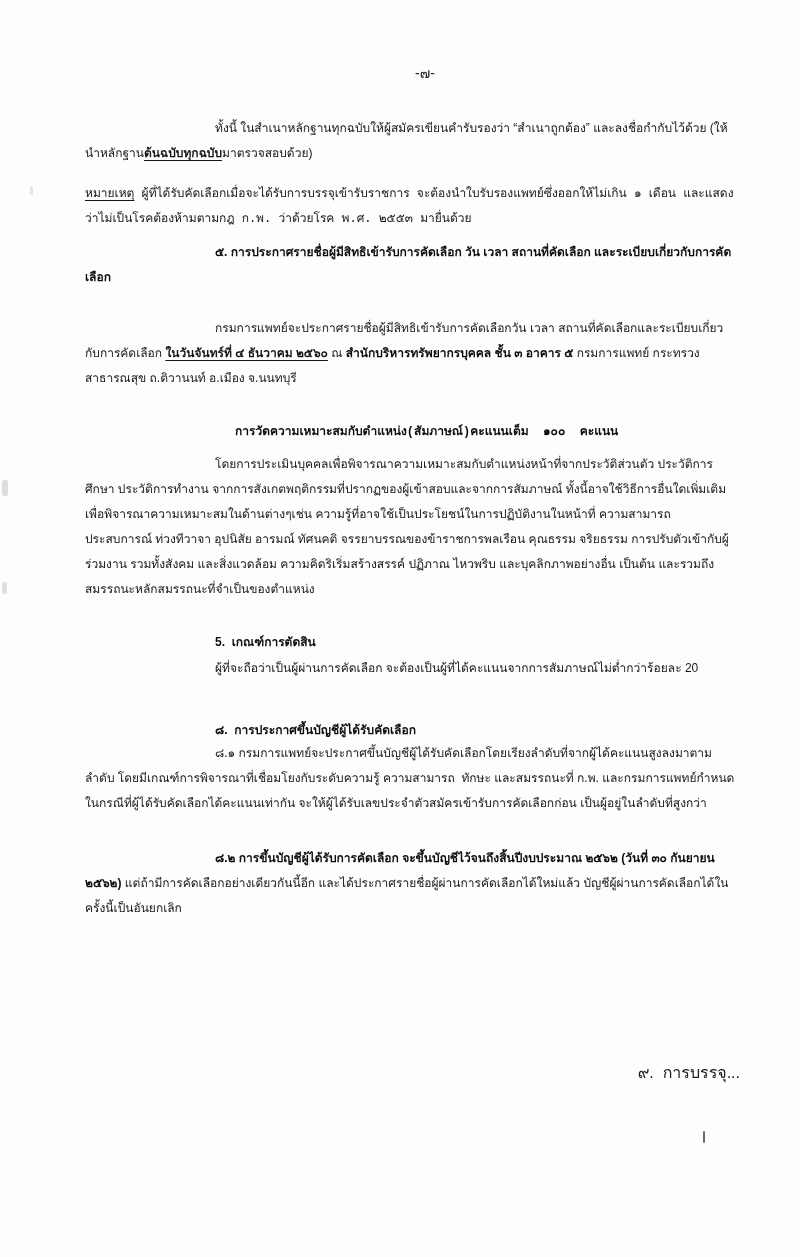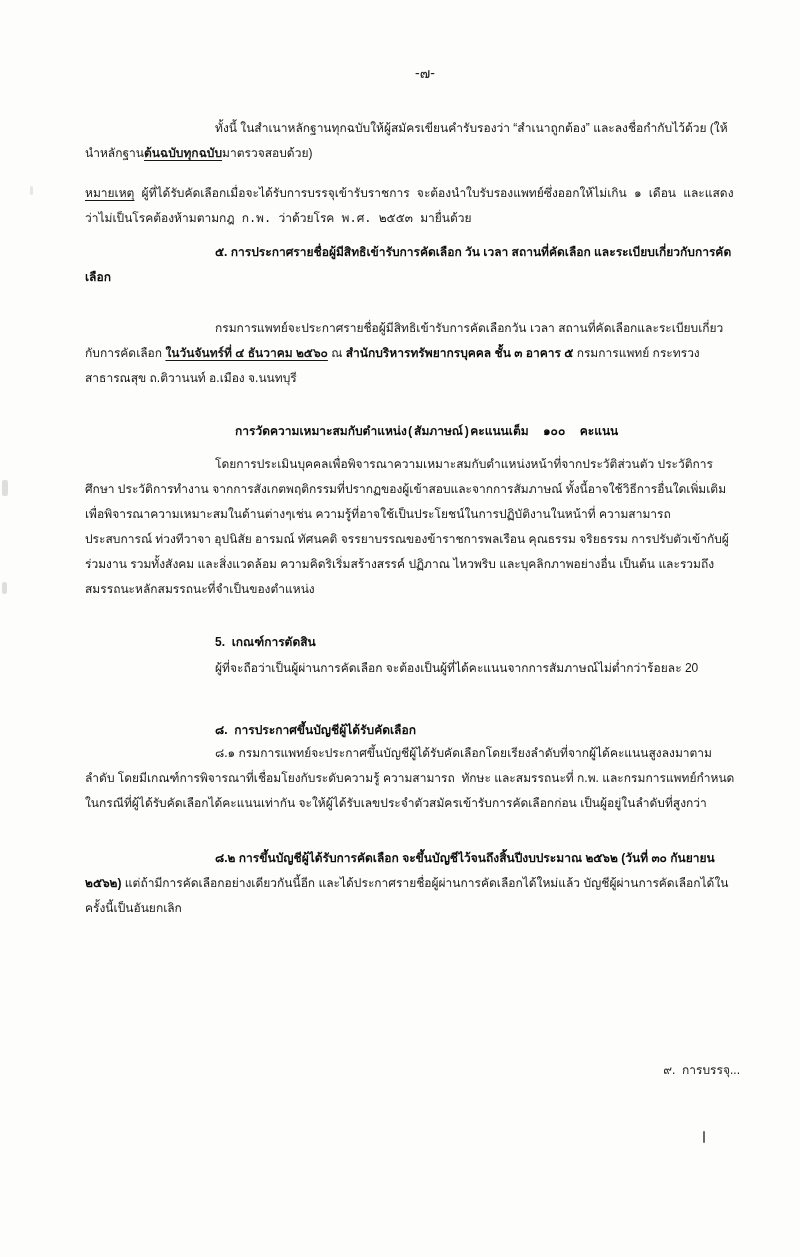--- a/index.html
+++ b/index.html
@@ -25,21 +25,21 @@
   b,.bold{font-weight:bold;color:#0d0d0d;}
   .bu{font-weight:bold;text-decoration:underline;text-underline-offset:3px;}
   .u{text-decoration:underline;text-underline-offset:3px;}
   .pagenum{
     position:absolute;top:62px;left:0;width:100%;
     text-align:center;padding-left:50px;box-sizing:border-box;
     font-size:14px;color:#222;
   }
   .catchword{
     position:absolute;top:1060px;right:60px;
-    font-size:12px;color:#1b1b1b;white-space:pre-wrap;
+    font-size:16px;color:#1b1b1b;white-space:pre-wrap;
   }
   .tick{
     position:absolute;top:1131px;left:703px;
     width:2px;height:12px;background:#6a6a6a;border-radius:1px;
   }
   .speck{position:absolute;background:#dedede;border-radius:2px;}
   .speck.s1{left:2px;top:480px;width:6px;height:16px;}
   .speck.s2{left:2px;top:582px;width:5px;height:12px;}
   .speck.s3{left:30px;top:186px;width:3px;height:9px;background:#e6e6e6;}
 </style>

